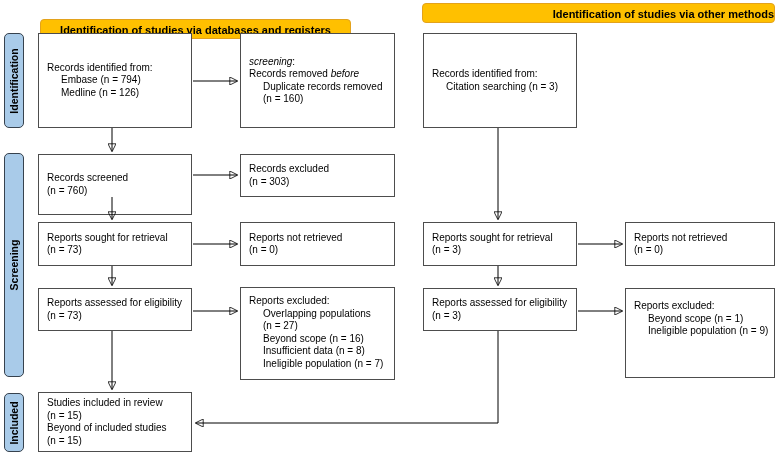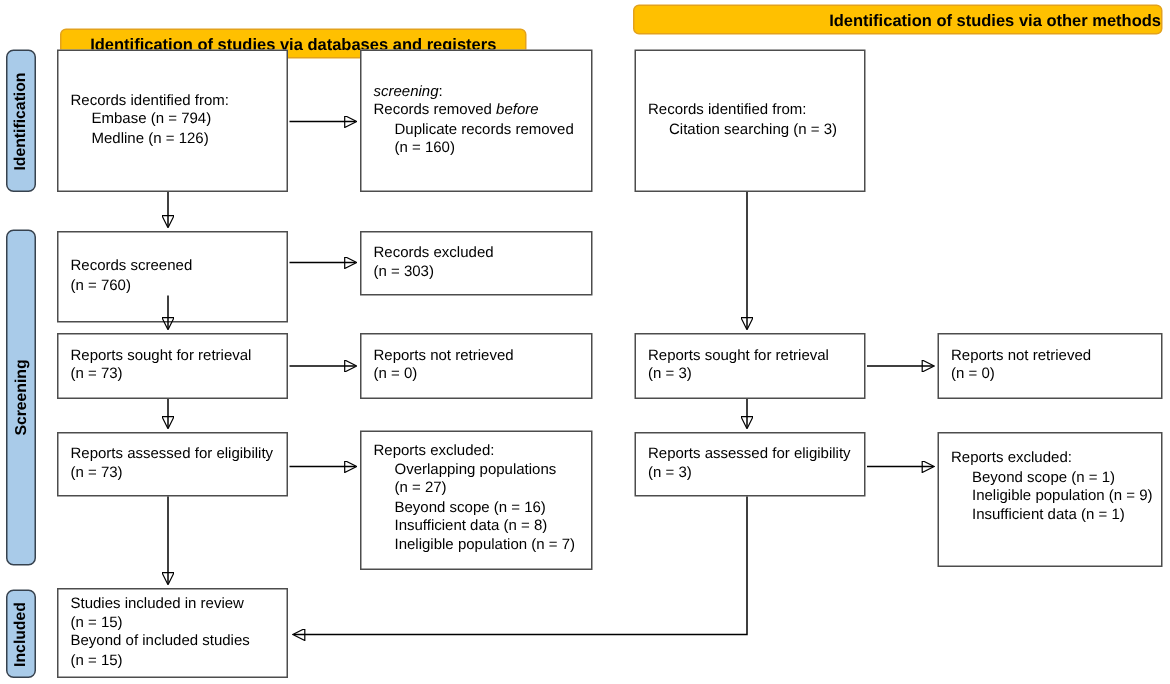--- a/index.html
+++ b/index.html
@@ -128,21 +128,20 @@
       <div class="line" style="padding-left: 14px;"><span>Ineligible population (n = 7)</span></div>
     </div>
   <div class="box b12 v-center">
       <div class="line"><span>Reports assessed for eligibility</span></div>
       <div class="line"><span>(n = 3)</span></div>
     </div>
   <div class="box b13 v-top">
       <div class="line"><span>Reports excluded:</span></div>
       <div class="line" style="padding-left: 14px;"><span>Beyond scope (n = 1)</span></div>
       <div class="line" style="padding-left: 14px;"><span>Ineligible population (n = 9)</span></div>
-      <div class="line" style="padding-left: 14px;"><span>Insufficient data (n = 1)</span></div>
     </div>
   <div class="box b14 v-center">
       <div class="line"><span>Studies included in review</span></div>
       <div class="line"><span>(n = 15)</span></div>
       <div class="line"><span>Beyond of included studies</span></div>
       <div class="line"><span>(n = 15)</span></div>
     </div>
 
   <svg class="arrows" viewBox="0 0 780 456" xmlns="http://www.w3.org/2000/svg">
     <defs>

